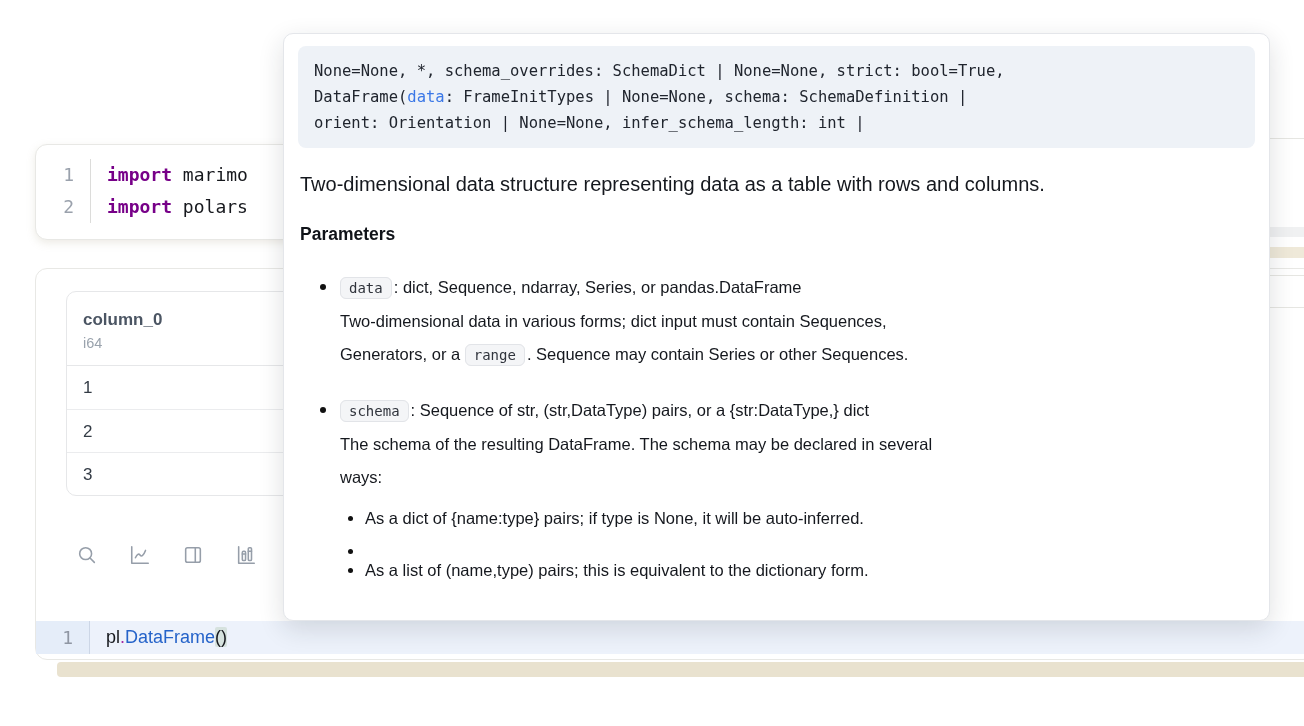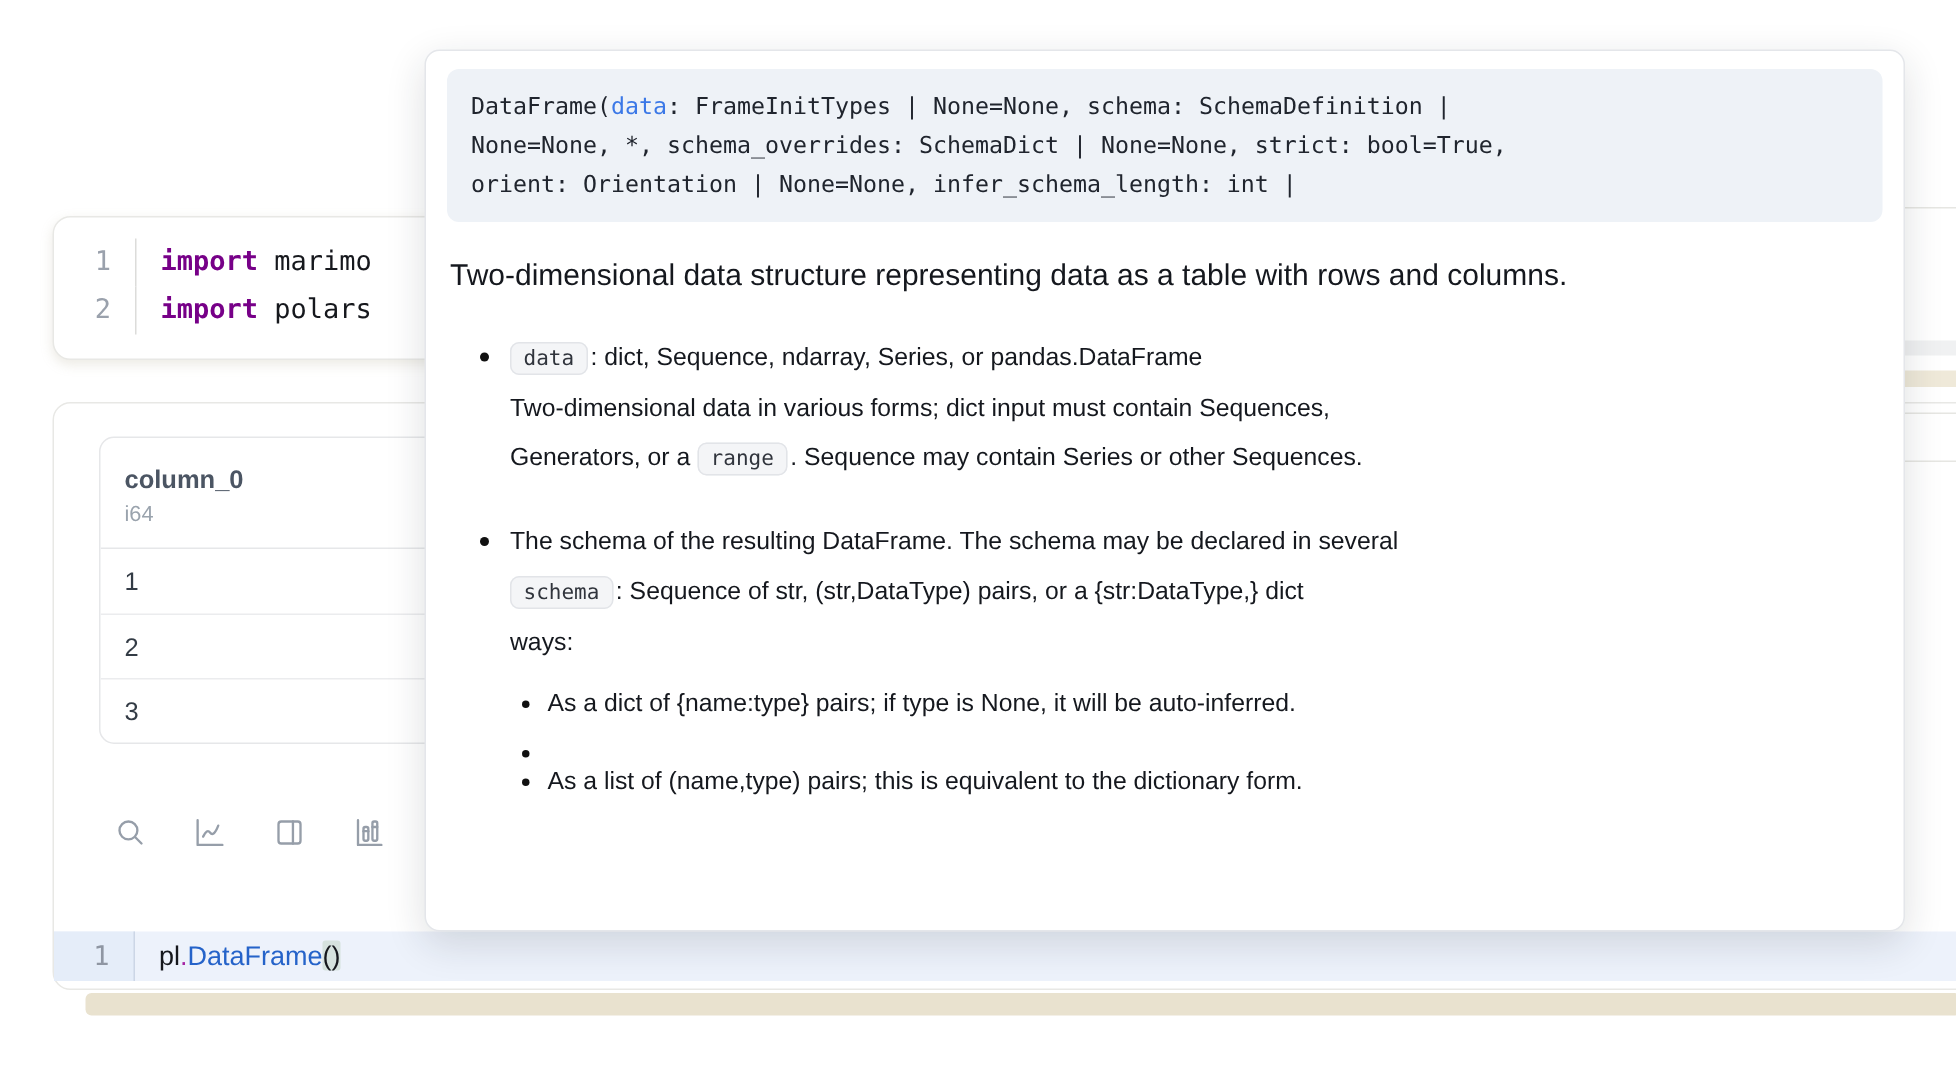--- a/index.html
+++ b/index.html
@@ -175,44 +175,45 @@
 
     <div class="df-editor">
       <div class="gutter">1</div>
       <div class="code"><span>pl</span><span class="tok-dot">.</span><span class="tok-fn">DataFrame</span><span class="tok-paren-hl">()</span></div>
     </div>
   </div>
 
   <div class="tooltip">
 
     <div class="sig-box mono">
+      <div>None=None, *, schema_overrides: SchemaDict | None=None, strict: bool=True,</div>
       <div><span>DataFrame(</span><span class="sig-param">data</span><span>: FrameInitTypes | None=None, schema: SchemaDefinition |</span></div>
-      <div>None=None, *, schema_overrides: SchemaDict | None=None, strict: bool=True,</div>
       <div>orient: Orientation | None=None, infer_schema_length: int |</div>
     </div>
 
     <div class="doc-summary">Two-dimensional data structure representing data as a table with rows and columns.</div>
 
+    <div class="doc-heading">Parameters</div>
 
     <div class="param-list">
 
       <div class="param-item">
         <span class="bullet-dot"></span>
         <div class="param-content">
           <div><span class="chip">data</span><span>: dict, Sequence, ndarray, Series, or pandas.DataFrame</span></div>
           <div>Two-dimensional data in various forms; dict input must contain Sequences,</div>
           <div><span>Generators, or a </span><span class="chip">range</span><span>. Sequence may contain Series or other Sequences.</span></div>
         </div>
       </div>
 
       <div class="param-item">
         <span class="bullet-dot"></span>
         <div class="param-content">
+          <div><span class="chip">schema</span><span>: Sequence of str, (str,DataType) pairs, or a {str:DataType,} dict</span></div>
           <div>The schema of the resulting DataFrame. The schema may be declared in several</div>
-          <div><span class="chip">schema</span><span>: Sequence of str, (str,DataType) pairs, or a {str:DataType,} dict</span></div>
           <div>ways:</div>
           <div class="sub-list">
             <div class="sub-item">
               <span class="sub-dot"></span>
               <div>As a dict of {name:type} pairs; if type is None, it will be auto-inferred.</div>
             </div>
             <div class="sub-item">
               <span class="sub-dot"></span>
             </div>
             <div class="sub-item">

